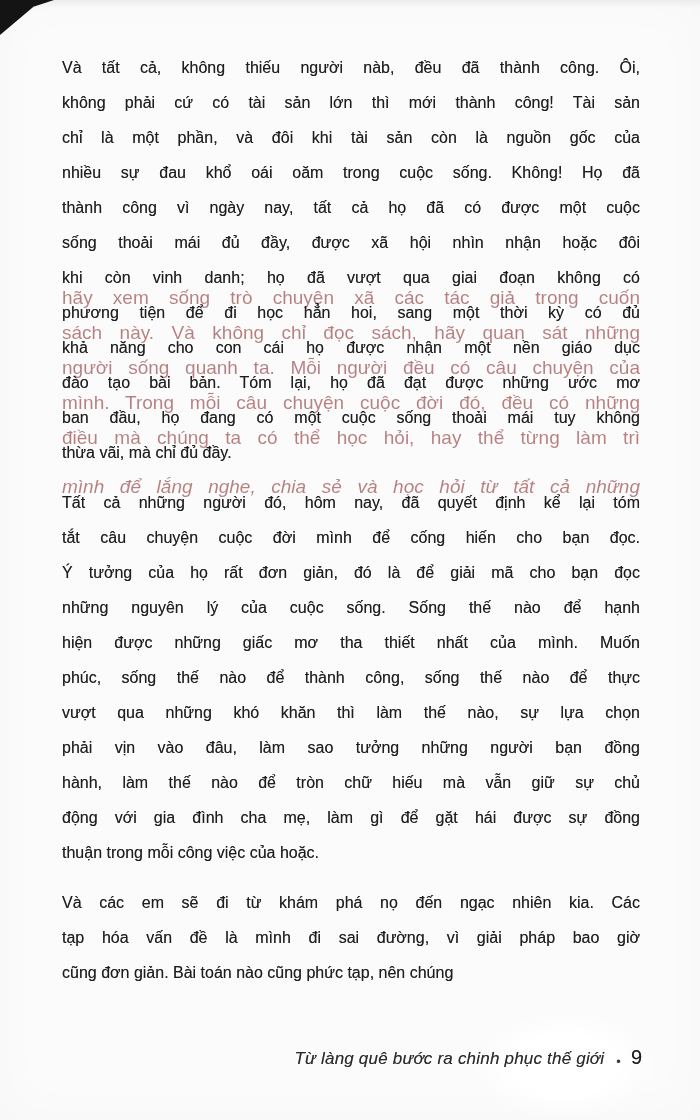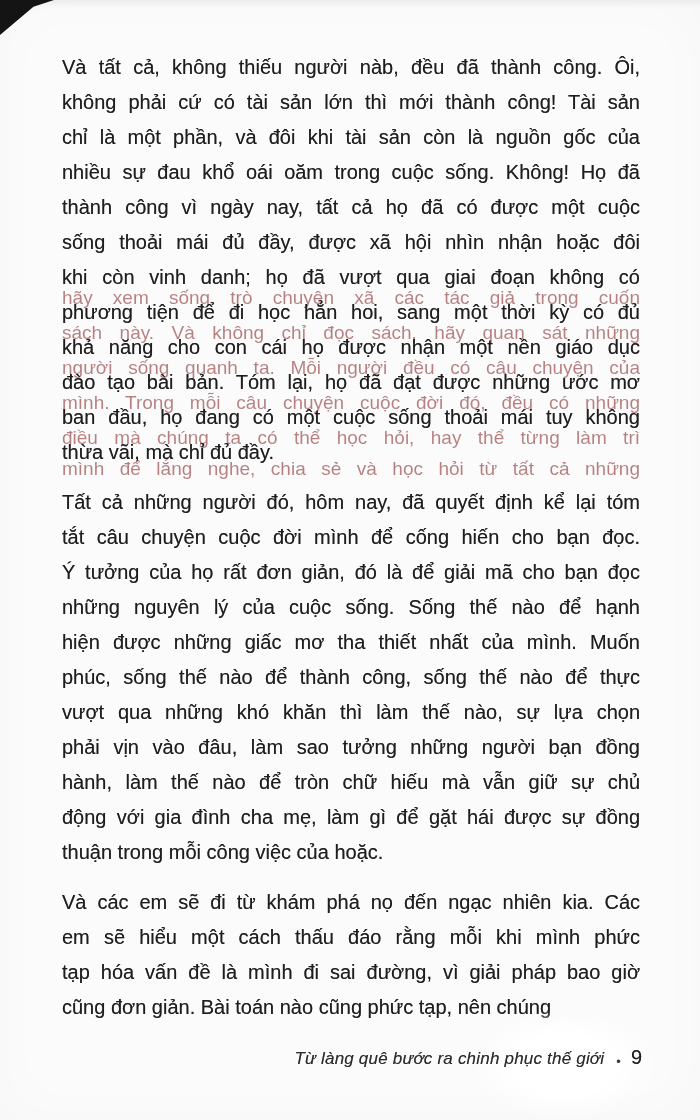--- a/index.html
+++ b/index.html
@@ -35,21 +35,21 @@
     color: #7f1d1d; opacity: 0.55;
     filter: blur(0.6px);
     text-align: justify; text-align-last: justify;
     white-space: nowrap; overflow: hidden;
     pointer-events: none;
   }
   .text-block {
     position: absolute;
     left: 62px; top: 50px; width: 578px;
     color: #1e1e1e;
-    font-size: 20px;
+    font-size: 16px;
     text-shadow: 0 0 0.4px rgba(20,20,20,0.55);
   }
   .para { margin: 0 0 15px 0; }
   .line {
     height: 35px; line-height: 35px;
     text-align: justify; text-align-last: justify;
   }
   .line.last { text-align-last: left; }
   .watermark-blob {
     position: absolute;
@@ -87,21 +87,21 @@
 <div class="page">
 
   <div class="corner-mark"></div>
 
   <div id="ghost-layer">
       <div class="ghost-line" style="top: 285px;">hãy xem sống trò chuyện xã các tác giả trong cuốn</div>
       <div class="ghost-line" style="top: 320px;">sách này. Và không chỉ đọc sách, hãy quan sát những</div>
       <div class="ghost-line" style="top: 355px;">người sống quanh ta. Mỗi người đều có câu chuyện của</div>
       <div class="ghost-line" style="top: 390px;">mình. Trong mỗi câu chuyện cuộc đời đó, đều có những</div>
       <div class="ghost-line" style="top: 425px;">điều mà chúng ta có thể học hỏi, hay thể từng làm trì</div>
-      <div class="ghost-line" style="top: 456px;">mình để lắng nghe, chia sẻ và học hỏi từ tất cả những</div>
+      <div class="ghost-line" style="top: 474px; font-style: italic;">mình để lắng nghe, chia sẻ và học hỏi từ tất cả những</div>
     </div>
 
   <div class="text-block" id="text-block">
       <div class="para">
         <div class="line">Và tất cả, không thiếu người nàb, đều đã thành công. Ôi,</div>
         <div class="line">không phải cứ có tài sản lớn thì mới thành công! Tài sản</div>
         <div class="line">chỉ là một phần, và đôi khi tài sản còn là nguồn gốc của</div>
         <div class="line">nhiều sự đau khổ oái oăm trong cuộc sống. Không! Họ đã</div>
         <div class="line">thành công vì ngày nay, tất cả họ đã có được một cuộc</div>
         <div class="line">sống thoải mái đủ đầy, được xã hội nhìn nhận hoặc đôi</div>
@@ -120,21 +120,20 @@
         <div class="line">hiện được những giấc mơ tha thiết nhất của mình. Muốn</div>
         <div class="line">phúc, sống thế nào để thành công, sống thế nào để thực</div>
         <div class="line">vượt qua những khó khăn thì làm thế nào, sự lựa chọn</div>
         <div class="line">phải vịn vào đâu, làm sao tưởng những người bạn đồng</div>
         <div class="line">hành, làm thế nào để tròn chữ hiếu mà vẫn giữ sự chủ</div>
         <div class="line">động với gia đình cha mẹ, làm gì để gặt hái được sự đồng</div>
         <div class="line last">thuận trong mỗi công việc của hoặc.</div>
       </div>
       <div class="para">
         <div class="line">Và các em sẽ đi từ khám phá nọ đến ngạc nhiên kia. Các</div>
-        <div class="line">em sẽ hiểu một cách thấu đáo rằng mỗi khi mình phức</div>
         <div class="line">tạp hóa vấn đề là mình đi sai đường, vì giải pháp bao giờ</div>
         <div class="line last">cũng đơn giản. Bài toán nào cũng phức tạp, nên chúng</div>
       </div>
     </div>
 
   <div class="watermark-blob"></div>
 
   <div class="footer">
     <span class="footer-title">Từ làng quê bước ra chinh phục thế giới</span>
     <span class="footer-sep">•</span>

